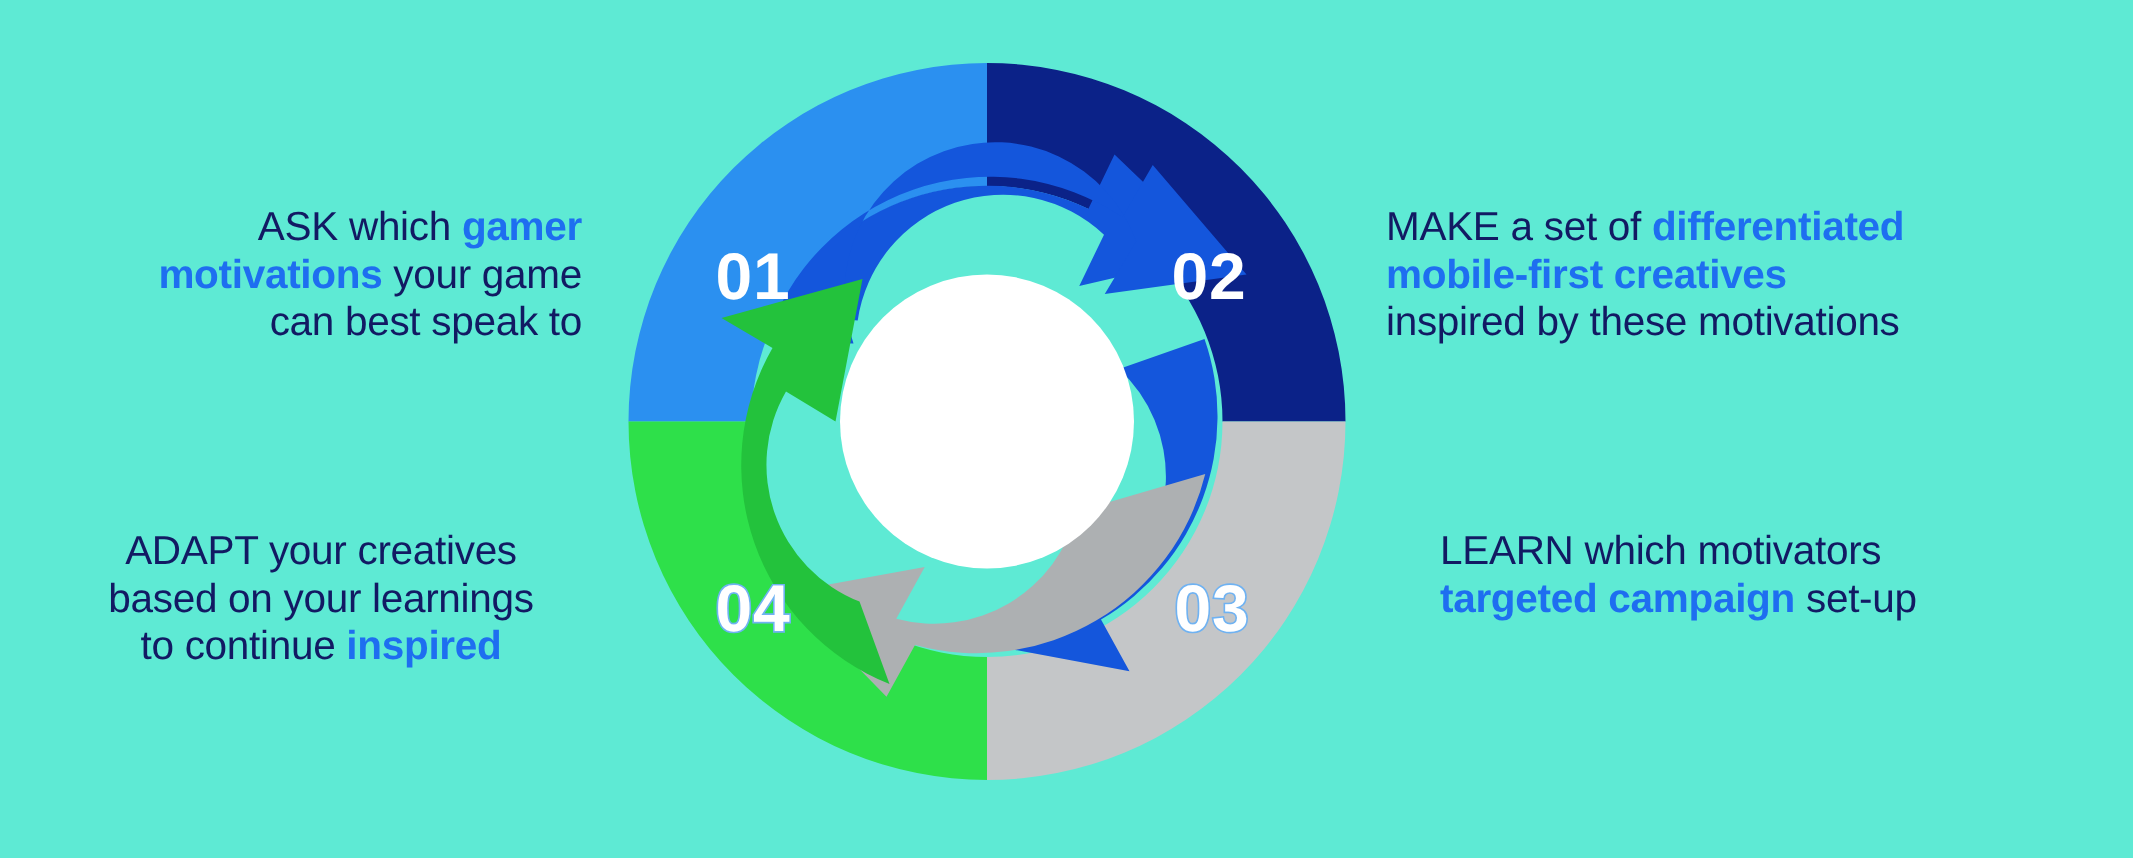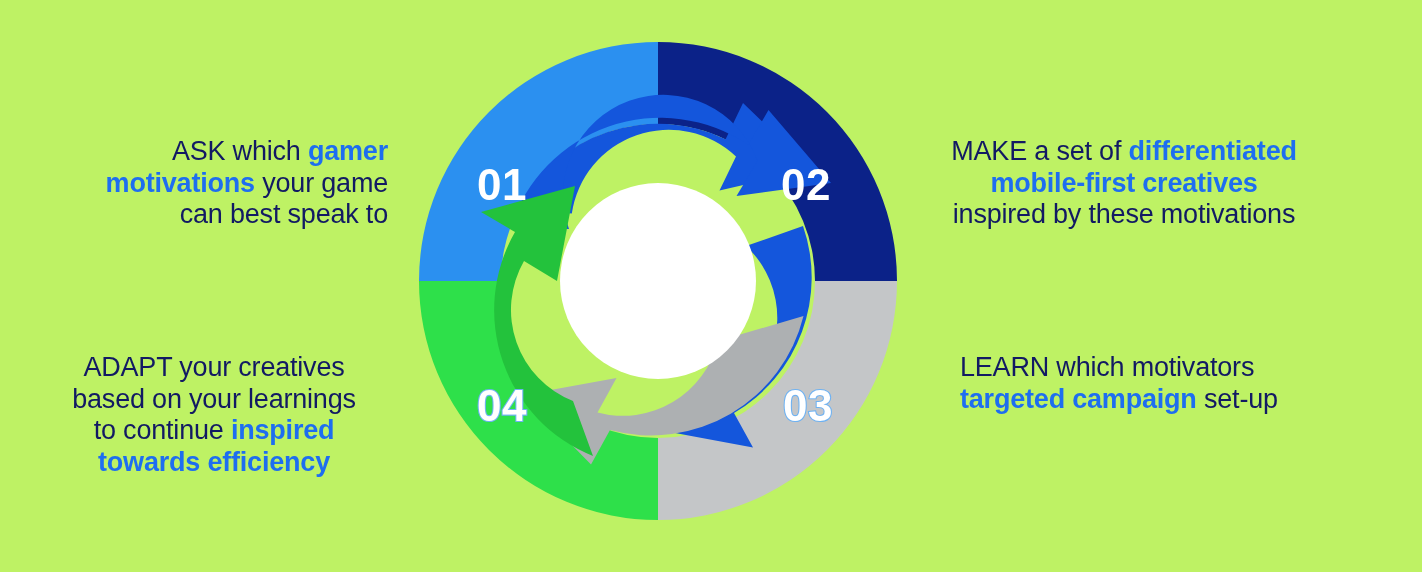--- a/index.html
+++ b/index.html
@@ -7,21 +7,21 @@
     padding: 0;
     background: #ffffff;
   }
   body {
     font-family: "Liberation Sans", sans-serif;
   }
   #page {
     position: relative;
     width: 1422px;
     height: 572px;
-    background: #bef264;
+    background: #5eead4;
     overflow: hidden;
   }
 
   
   .text-block {
     position: absolute;
     font-family: "Liberation Sans", sans-serif;
     font-size: 27px;
     line-height: 1.17;
     letter-spacing: -0.2px;
@@ -39,21 +39,21 @@
   #block-01 {
     left: 40px;
     top: 136px;
     width: 348px;
     text-align: right;
   }
   #block-02 {
     left: 924px;
     top: 136px;
     width: 400px;
-    text-align: center;
+    text-align: left;
   }
   #block-03 {
     left: 960px;
     top: 352px;
     width: 400px;
     text-align: left;
   }
   #block-04 {
     left: 40px;
     top: 352px;
@@ -110,21 +110,20 @@
 
   <div class="text-block" id="block-03">
       <div><span class="pl">LEARN which motivators</span></div>
       <div><span class="hl">targeted campaign</span><span class="pl"> set-up</span></div>
     </div>
 
   <div class="text-block" id="block-04">
       <div><span class="pl">ADAPT your creatives</span></div>
       <div><span class="pl">based on your learnings</span></div>
       <div><span class="pl">to continue </span><span class="hl">inspired</span></div>
-      <div><span class="hl">towards efficiency</span></div>
     </div>
 
   <div id="wheel">
     <svg viewBox="0 0 510 510" xmlns="http://www.w3.org/2000/svg">
 
       <g>
 
         <path d="M 255 16
                  A 239 239 0 0 0 16 255
                  L 98 255

